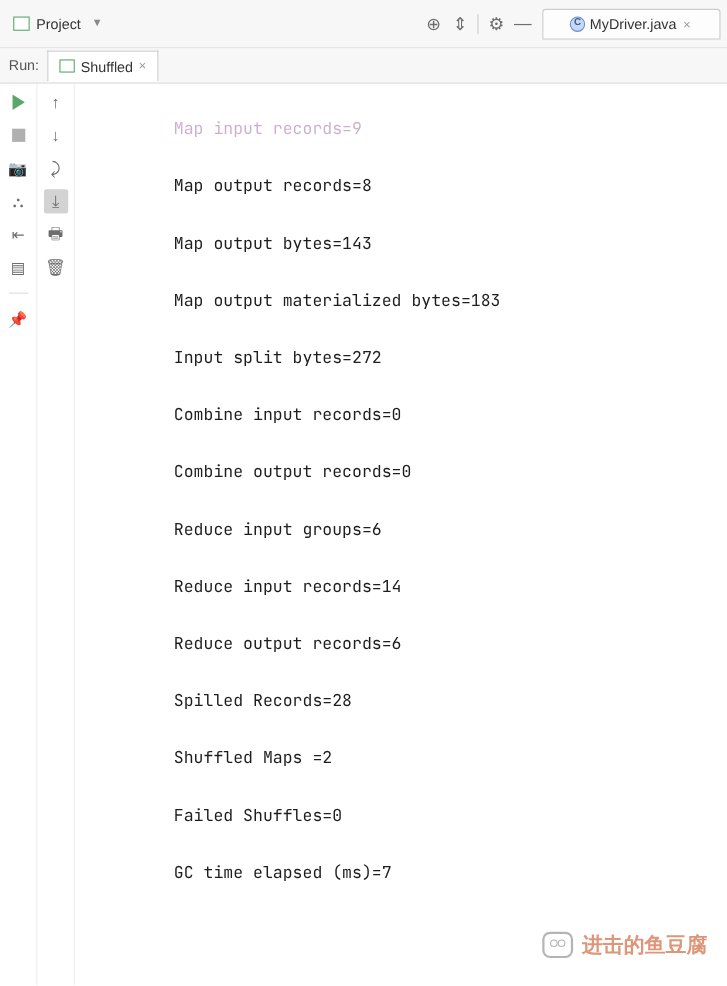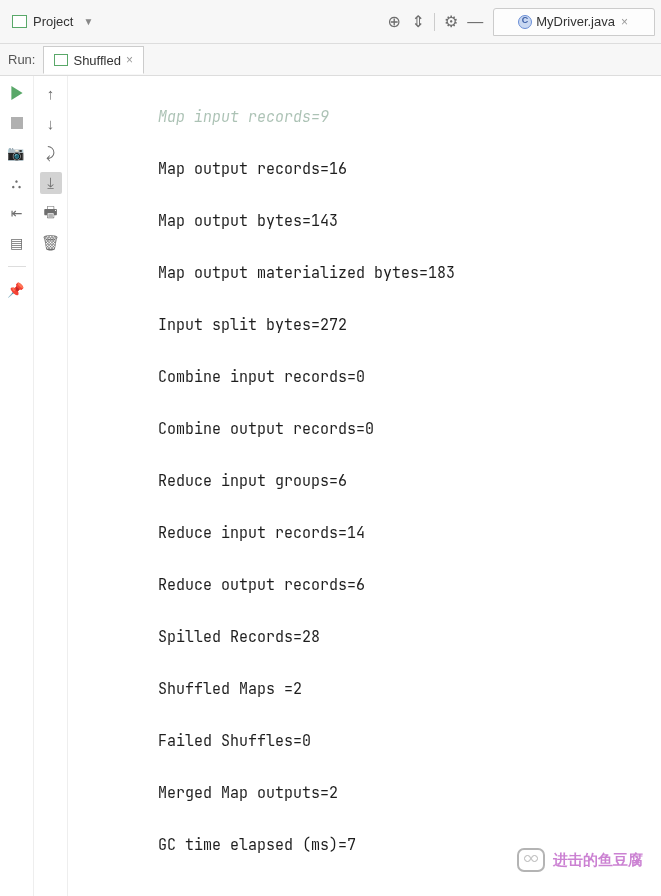--- a/index.html
+++ b/index.html
@@ -30,28 +30,28 @@
 .left-gutter { width:34px; border-right:1px solid #eee; display:flex; flex-direction:column; align-items:center; padding-top:6px; gap:8px; }
 .left-gutter .ib { width:22px; height:22px; display:flex; align-items:center; justify-content:center; font-size:14px; color:#6e6e6e; cursor:pointer; }
 .left-gutter .play svg { fill:#59a869; }
 .left-gutter .stop { width:12px; height:12px; background:#b0b0b0; }
 .right-gutter { width:34px; border-right:1px solid #eee; display:flex; flex-direction:column; align-items:center; padding-top:6px; gap:8px; }
 .right-gutter .ib { width:22px; height:22px; display:flex; align-items:center; justify-content:center; font-size:15px; color:#6e6e6e; cursor:pointer; }
 .right-gutter .ib.sel { background:#d3d3d3; border-radius:2px; }
 
 .console { flex:1; padding:2px 8px 8px 14px; font-family:"JetBrains Mono","Consolas",monospace; font-size:15px; line-height:26px; white-space:pre; overflow:hidden; color:#1e1e1e; }
 .console .ind3 { padding-left:76px; }
-.console .cut { color:#14532d; opacity:.35;font-style:italic; }
+.console .cut { color:#701a75; opacity:.35; }
 
 
 .wm { position:absolute; right:18px; bottom:24px; display:flex; align-items:center; gap:8px; opacity:0.55; }
 .wm .bubble { width:28px; height:24px; border:2px solid #777; border-radius:7px; position:relative; }
 .wm .bubble::before { content:""; position:absolute; left:5px; top:5px; width:5px; height:5px; border:1.5px solid #777; border-radius:50%; }
 .wm .bubble::after { content:""; position:absolute; right:5px; top:5px; width:5px; height:5px; border:1.5px solid #777; border-radius:50%; }
-.wm .txt { font-family:Liberation Sans, sans-serif; font-size:15px; color:#a21caf; font-weight:bold; }
+.wm .txt { font-family:Liberation Sans, sans-serif; font-size:19px; color:#c2410c; font-weight:bold; }
 </style>
 </head>
 <body>
 
 <div class="toolbar">
   <div class="proj-combo">
     <span class="mini-icon"></span>
     <span>Project</span>
     <span class="chev">▼</span>
   </div>
@@ -100,33 +100,32 @@
     <div class="ib">↑</div>
     <div class="ib">↓</div>
     <div class="ib">⤸</div>
     <div class="ib sel">⤓</div>
     <div class="ib">🖶</div>
     <div class="ib">🗑</div>
   </div>
 
   <div class="console">
 <div class="ind3 cut">Map input records=9</div>
-<div class="ind3">Map output records=16</div>
+<div class="ind3">Map output records=8</div>
 <div class="ind3">Map output bytes=143</div>
 <div class="ind3">Map output materialized bytes=183</div>
 <div class="ind3">Input split bytes=272</div>
 <div class="ind3">Combine input records=0</div>
 <div class="ind3">Combine output records=0</div>
 <div class="ind3">Reduce input groups=6</div>
 <div class="ind3">Reduce input records=14</div>
 <div class="ind3">Reduce output records=6</div>
 <div class="ind3">Spilled Records=28</div>
 <div class="ind3">Shuffled Maps =2</div>
 <div class="ind3">Failed Shuffles=0</div>
-<div class="ind3">Merged Map outputs=2</div>
 <div class="ind3">GC time elapsed (ms)=7</div>
 
 
 
 
 
 
 
 
 

